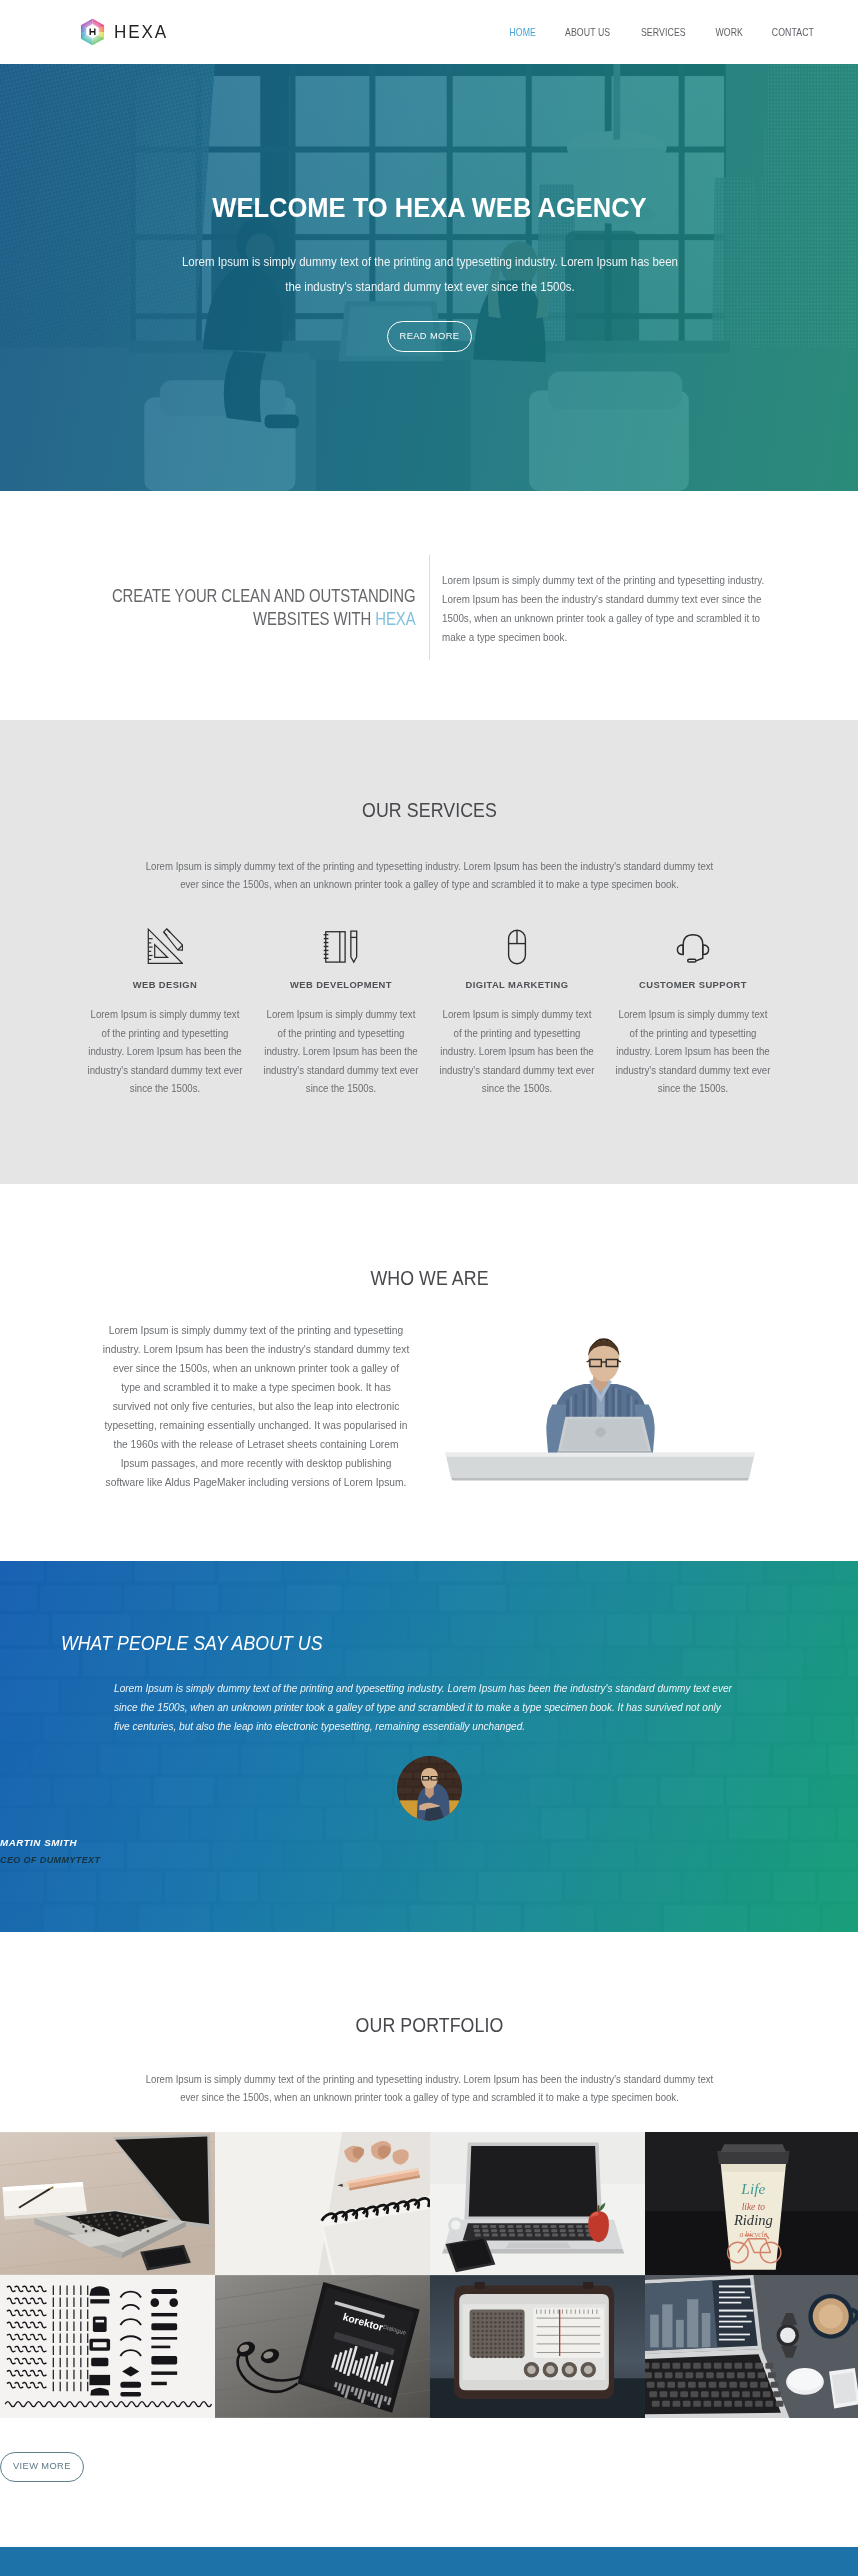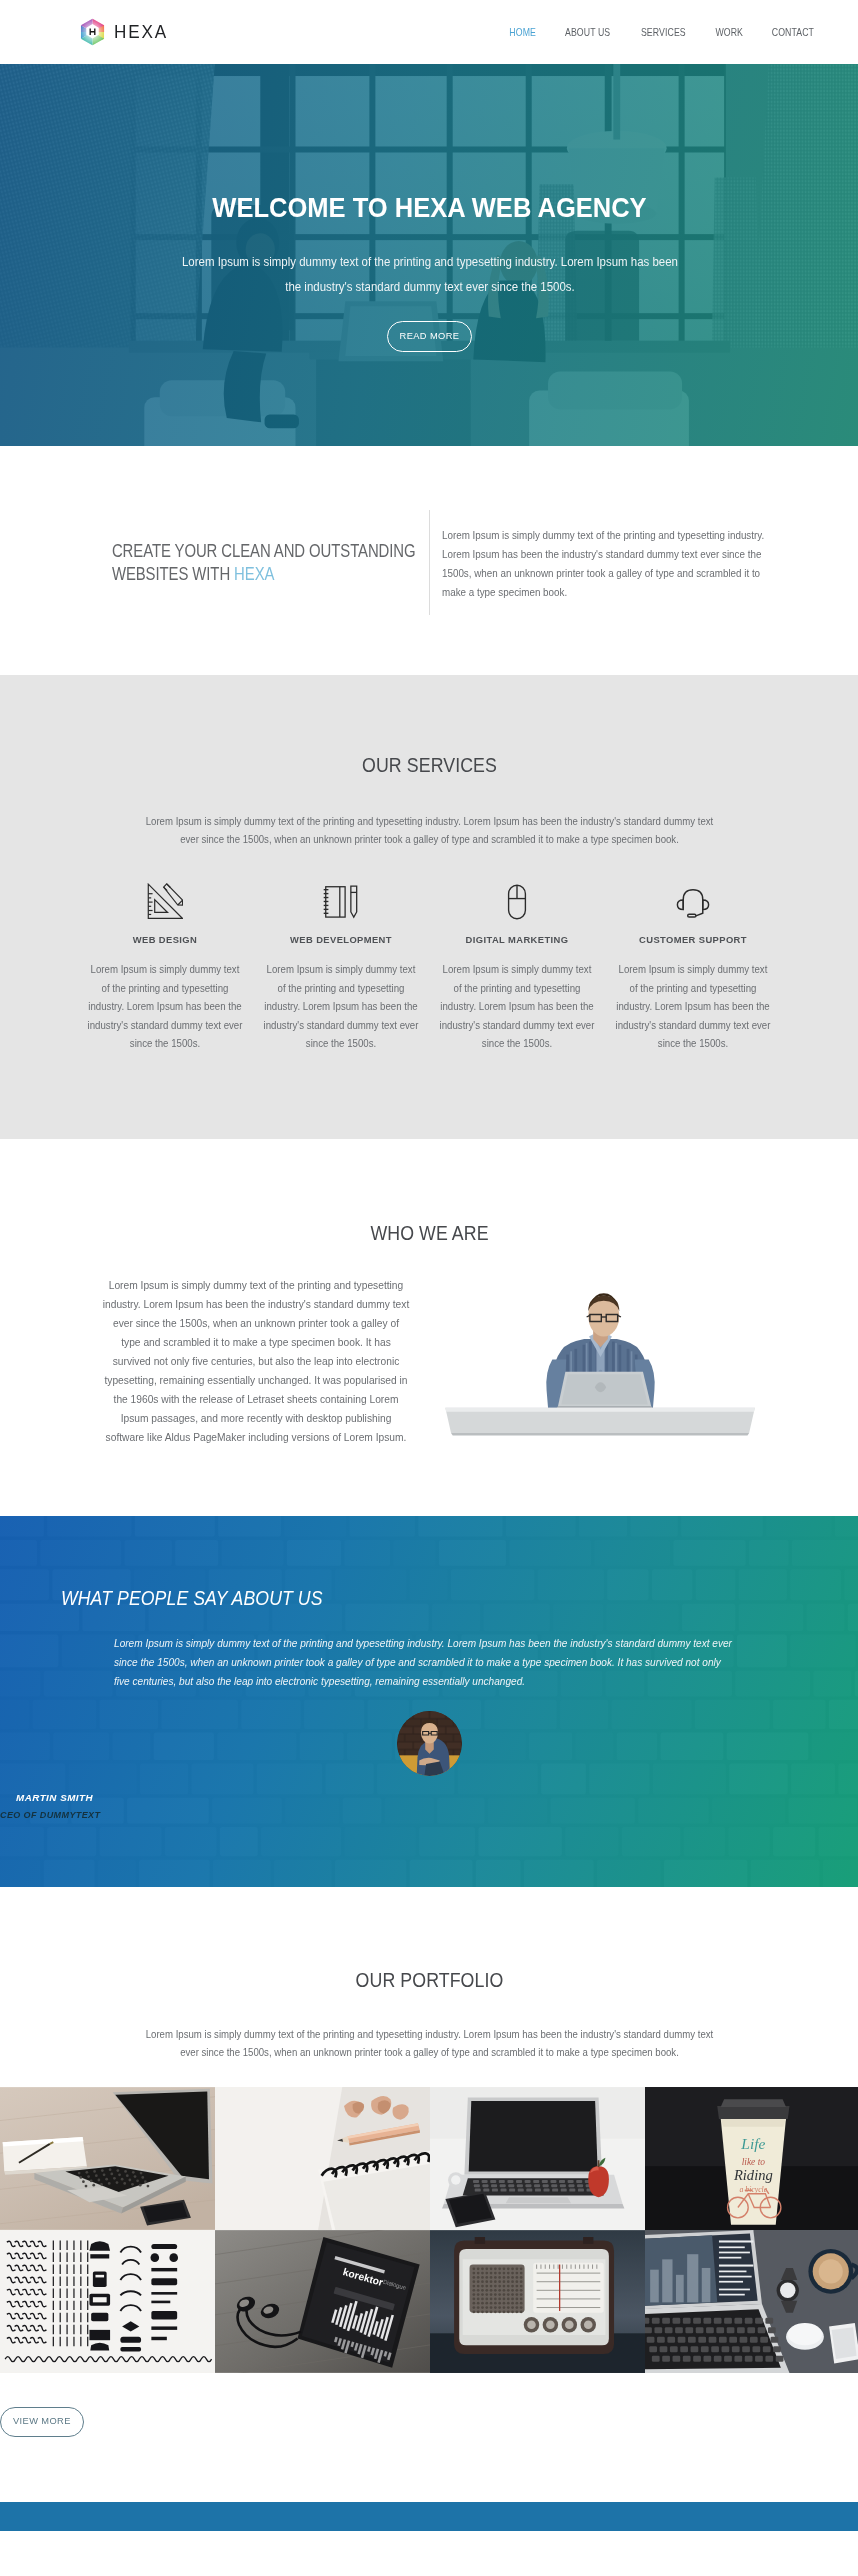--- a/index.html
+++ b/index.html
@@ -29,21 +29,21 @@
   .nav a {
     color:#5d6166; text-decoration:none; font-size:10.3px;
     letter-spacing:0.1px; margin-left:23px; font-weight:400;
     transform:scaleX(.85);
     white-space:nowrap;
   }
   .nav a.active { color:#4ba3d3; }
 
   
   .hero {
-    position:relative; height:382px; width:859px; overflow:hidden;
+    position:relative; height:427px; width:859px; overflow:hidden;
     display:flex; flex-direction:column; align-items:flex-end;
   }
   .hero-bg { position:absolute; inset:0; }
   .hero-ov {
     position:absolute; inset:0;
     background:linear-gradient(100deg, rgba(14,87,136,.82) 0%, rgba(18,112,135,.82) 45%, rgba(18,136,112,.80) 100%);
   }
   .hero-bg svg { display:block; filter:saturate(.5) contrast(1.22) brightness(1.02); }
   .hero-inner { position:relative; z-index:3; width:100%; text-align:center; }
   .hero h1 {
@@ -61,21 +61,21 @@
   }
 
   
   .createband { background:#fff; height:229px; position:relative; }
   .createband .row {
     position:absolute; left:112px; top:555px; width:653px; height:105px;
     display:flex; align-items:stretch;
   }
   .createband .row { top:0; }
   .cb-left {
-    width:318px; padding-right:13px;
+    width:318px; text-align:right; padding-right:13px;
     border-right:0.9px solid #dcdcdc; position:relative;
   }
   .cb-left h2 {
     position:absolute; right:13px; top:50%;
     transform:translateY(-50%) scaleX(.815);
     transform-origin:right center;
     font-size:18.3px; font-weight:400; color:#646669; line-height:23.6px;
     letter-spacing:-0.1px; white-space:nowrap;
   }
   .cb-left h2 .p1, .cb-left h2 .p1b { color:#646669; }
@@ -145,21 +145,21 @@
     font-size:11.3px; line-height:19px; color:#eef4f7;
     transform:scaleX(.893);
   }
   .avatar {
     width:65px; height:65px; border-radius:50%;
     position:absolute; left:397px; top:195px;
     overflow:hidden;
   }
   .testi .name {
     position:absolute; left:0; right:0; top:276px;
-    font-size:9.8px; font-weight:700; letter-spacing:0.5px; color:#fff;margin-left:16px;
+    font-size:9.8px; font-weight:700; letter-spacing:0.5px; color:#fff;
   }
   .testi .role {
     position:absolute; left:0; right:0; top:294px;
     font-size:9px; font-weight:700; letter-spacing:0.4px; color:#14323f;
   }
 
   
   .portfolio { background:#fff; height:615px; position:relative; }
   .pf-grid {
     position:absolute; left:0; top:200px;

